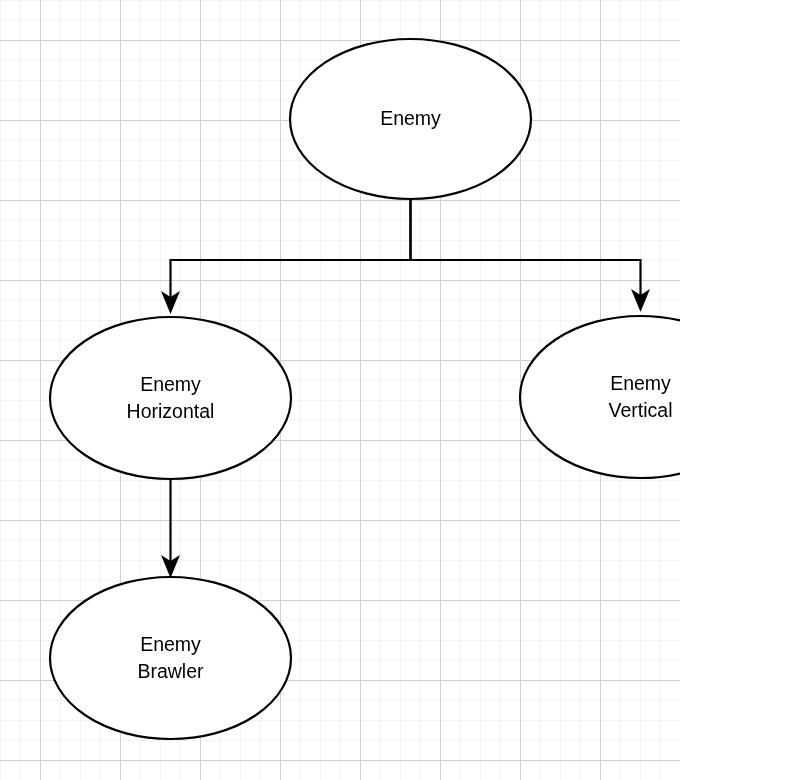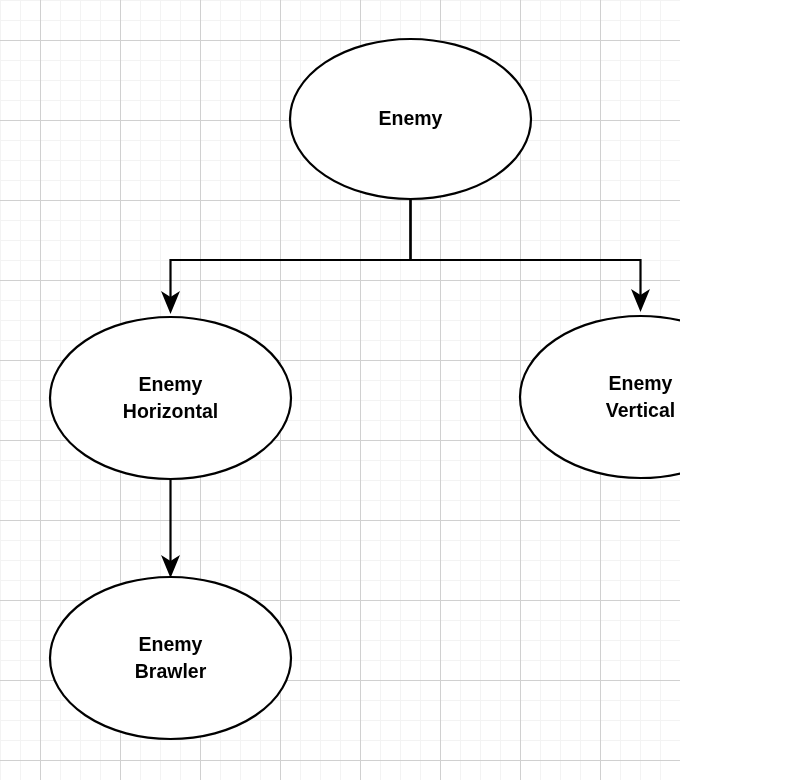--- a/index.html
+++ b/index.html
@@ -25,21 +25,20 @@
     background-size:
       80px 80px,
       80px 80px,
       20px 20px,
       20px 20px;
     background-position:
       -40px -40px,
       -40px -40px,
       0px 0px,
       0px 0px;
-    font-weight: bold;
   }
   #diagram-svg {
     position: absolute;
     left: 0;
     top: 0;
     width: 808px;
     height: 780px;
   }
   .node-ellipse {
     fill: #ffffff;

